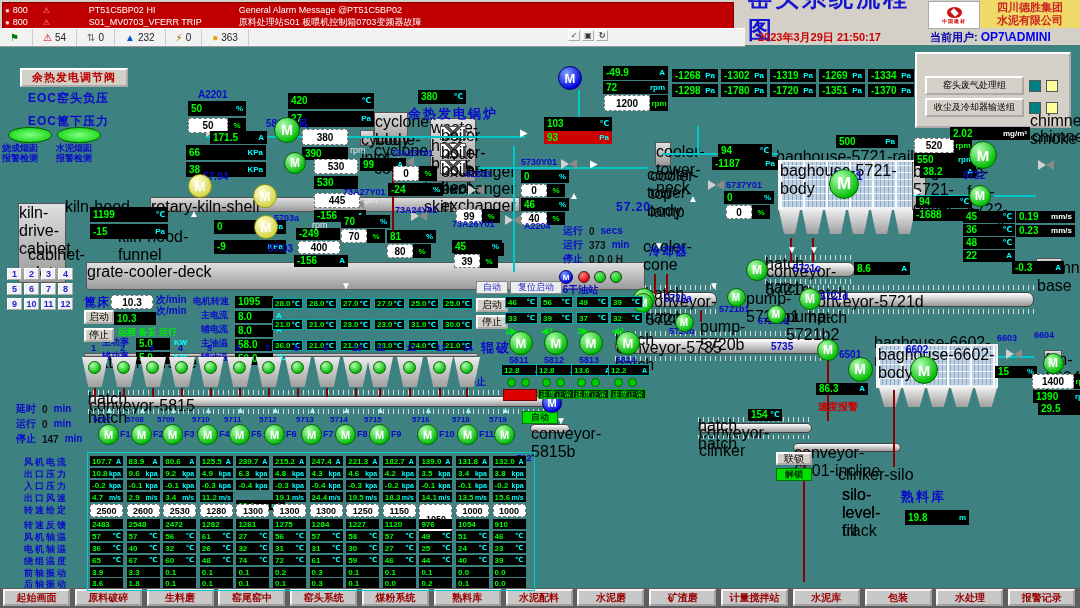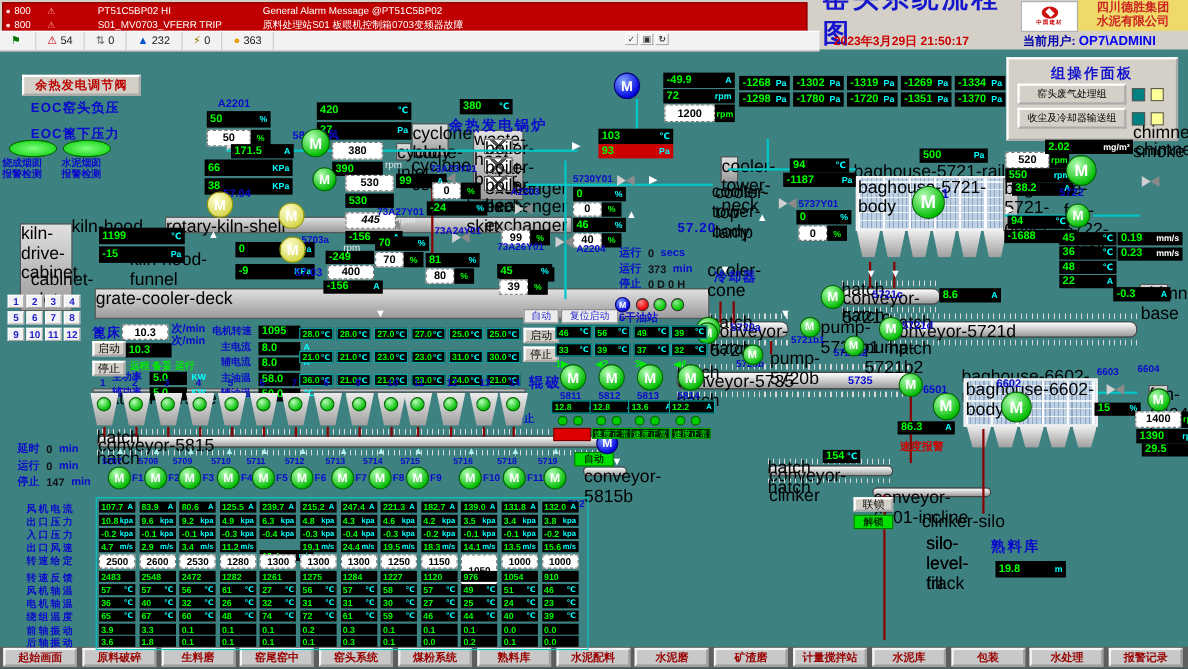--- a/index.html
+++ b/index.html
@@ -141,21 +141,20 @@
     <div>四川德胜集团</div>
     <div>水泥有限公司</div>
   </div>
   <div class="abs" id="datetime">2023年3月29日  21:50:17</div>
   <div class="abs" id="userbox">
     <span>当前用户:</span>
     <b>OP7\ADMINI</b>
   </div>
 
   <div class="abs" id="grouppanel">
-    <div id="gptitle">组操作面板</div>
     <div class="gprow" style="top:24px;">
       <div class="gpbtn">窑头废气处理组</div>
       <div class="sq" style="background:#008080;"></div>
       <div class="sq" style="background:#FFFF99;"></div>
     </div>
     <div class="gprow" style="top:46px;">
       <div class="gpbtn">收尘及冷却器输送组</div>
       <div class="sq" style="background:#008080;"></div>
       <div class="sq" style="background:#FFFF99;"></div>
     </div>
@@ -329,21 +328,21 @@
     <div class="abs sp" style="left: 314px; top: 159px; width: 44px; height: 15px;">
       <span class="in">530</span>
     </div>
     <div class="abs pv" style="left: 360px; top: 158px; width: 46px; height: 13px;">
       <span>99</span>
       <span class="u">A</span>
     </div>
     <div class="abs pv" style="left: 314px; top: 176px; width: 44px; height: 13px;">
       <span>530</span>
     </div>
-    <div class="abs sp" style="left: 314px; top: 193px; width: 46px; height: 15px; font-style: italic;">
+    <div class="abs sp" style="left: 314px; top: 193px; width: 46px; height: 15px;">
       <span class="in">445</span>
     </div>
     <div class="abs pv" style="left: 314px; top: 210px; width: 52px; height: 12px;">
       <span>-156</span>
       <span class="u">A</span>
     </div>
     <div class="abs pv" style="left: 296px; top: 228px; width: 44px; height: 12px;">
       <span>-249</span>
     </div>
     <div class="abs sp" style="left: 298px; top: 241px; width: 42px; height: 13px;">

